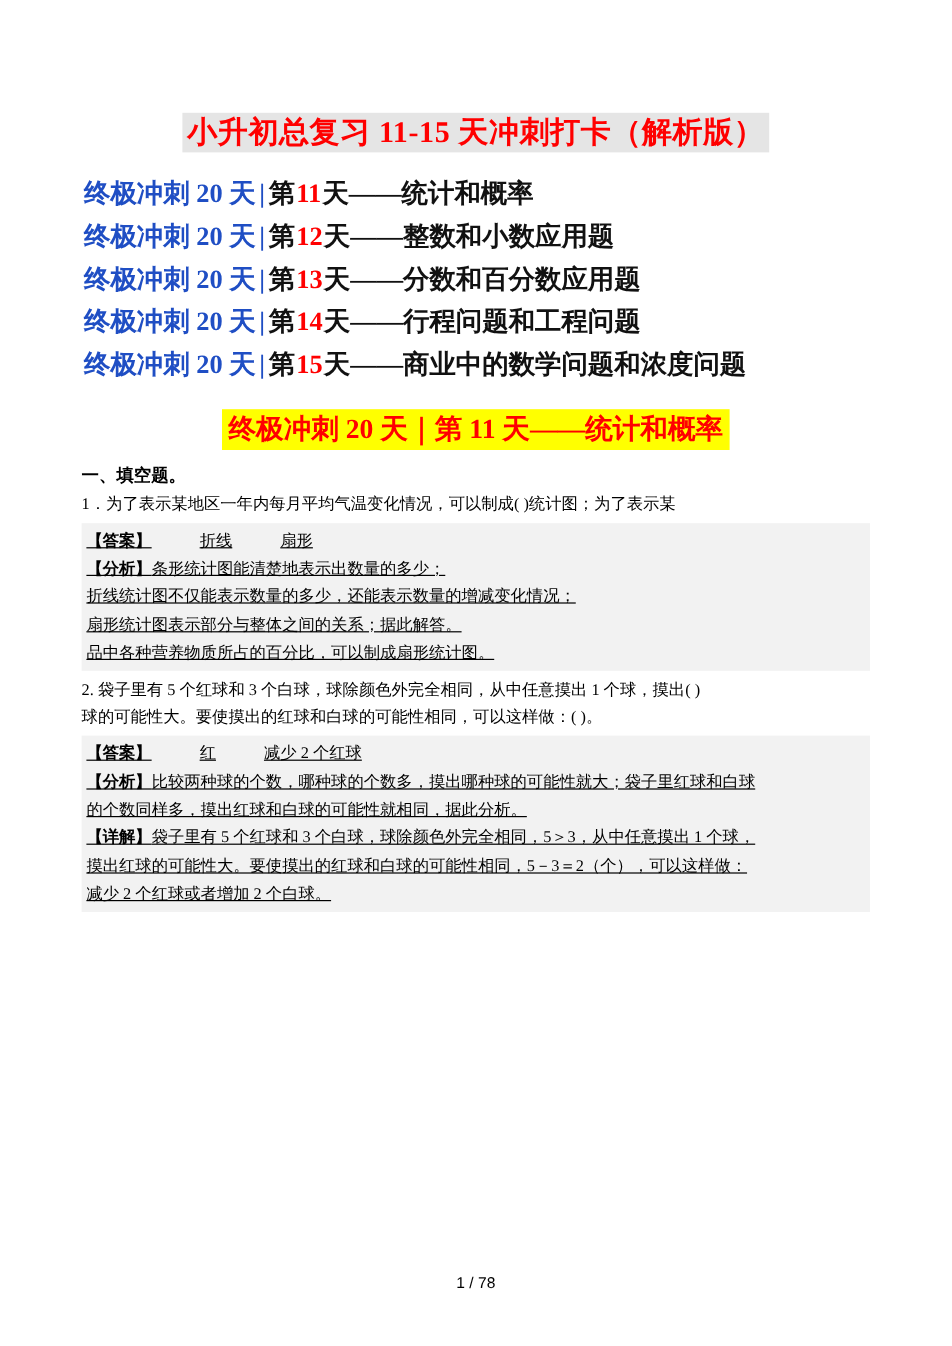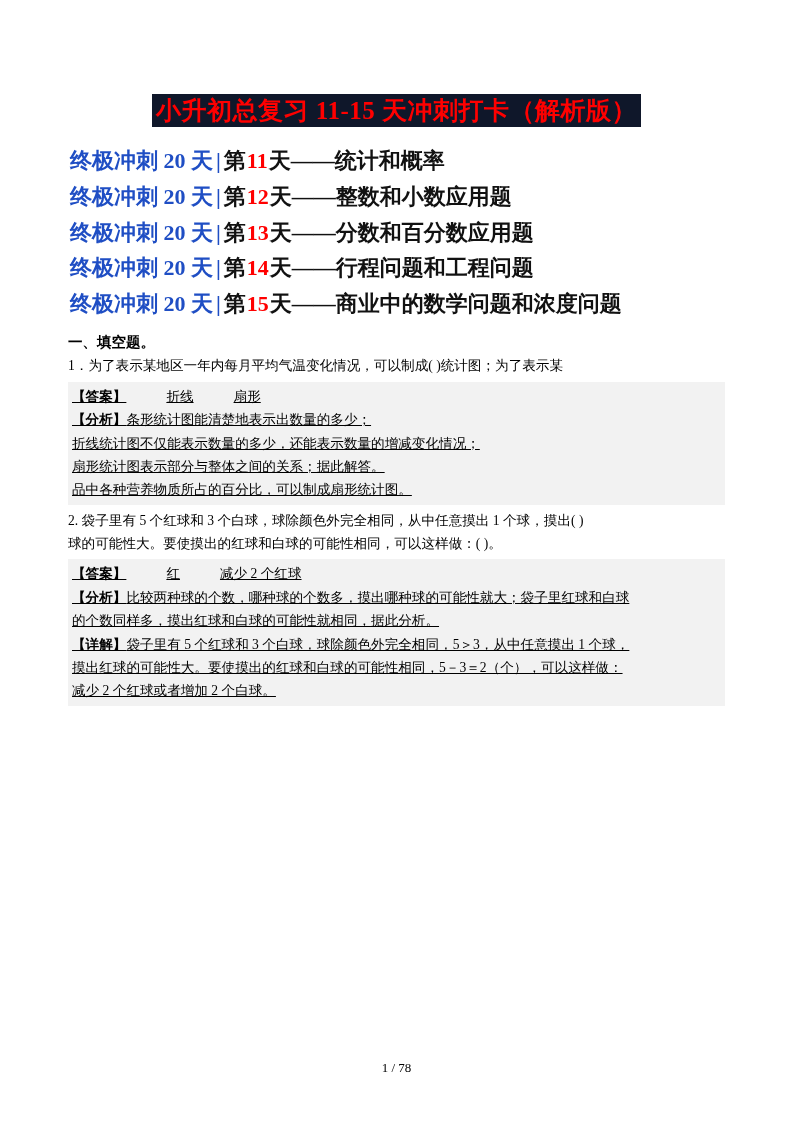--- a/index.html
+++ b/index.html
@@ -25,21 +25,21 @@
 
   
   .main-title {
     margin-top: 22px;
     text-align: center;
     font-size: 25px;
     font-weight: bold;
     line-height: 1.25;
   }
   .main-title .hl {
-    background: #0f172a;
+    background: #e5e5e5;
     color: #ff0000;
     padding: 1px 4px;
     display: inline-block;
     letter-spacing: 0.5px;
   }
 
   
   .day-list {
     margin-top: 16px;
     margin-left: 2px;
@@ -118,21 +118,21 @@
 
   
   .footer {
     position: absolute;
     left: 0;
     right: 0;
     bottom: 46px;
     text-align: center;
     font-size: 13px;
     color: #000;
-    font-family: Liberation Serif, serif;
+    font-family: Liberation Sans, sans-serif;
   }
 </style>
 </head>
 <body>
 
 <div class="page">
 
   <div class="main-title">
     <span class="hl">小升初总复习 11-15 天冲刺打卡（解析版）</span>
   </div>
@@ -154,20 +154,23 @@
     <div class="day-row">
       <span class="blue">终极冲刺 20 天</span><span class="bar">|</span><span class="dark">第</span><span class="num">14</span><span class="dark">天——</span><span class="dark">行程问题和工程问题</span>
     </div>
 
     <div class="day-row">
       <span class="blue">终极冲刺 20 天</span><span class="bar">|</span><span class="dark">第</span><span class="num">15</span><span class="dark">天——</span><span class="dark">商业中的数学问题和浓度问题</span>
     </div>
 
   </div>
 
+  <div class="section-head">
+    <span class="hl">终极冲刺 20 天｜第 11 天——统计和概率</span>
+  </div>
 
   <div class="q-head">一、填空题。</div>
 
   <div class="para-block">
     <p class="body"><span>1．</span><span>为了表示某地区一年内每月平均气温变化情况，可以制成(            )统计图；为了表示某</span></p>
   </div>
 
   <div class="shaded">
     <p class="body"><span class="lbl">【答案】</span><span class="gap"></span><span>折线</span><span class="gap"></span><span>扇形</span></p>
     <p class="body"><span class="lbl">【分析】</span><span>条形统计图能清楚地表示出数量的多少；</span></p>

